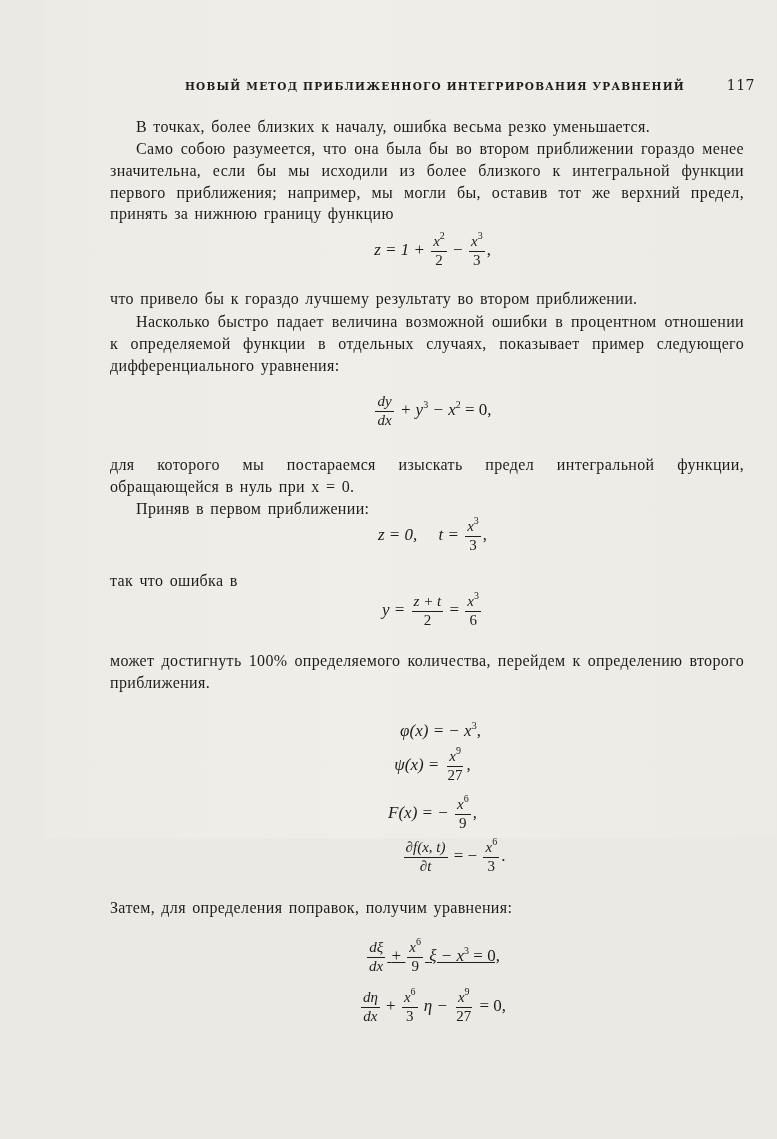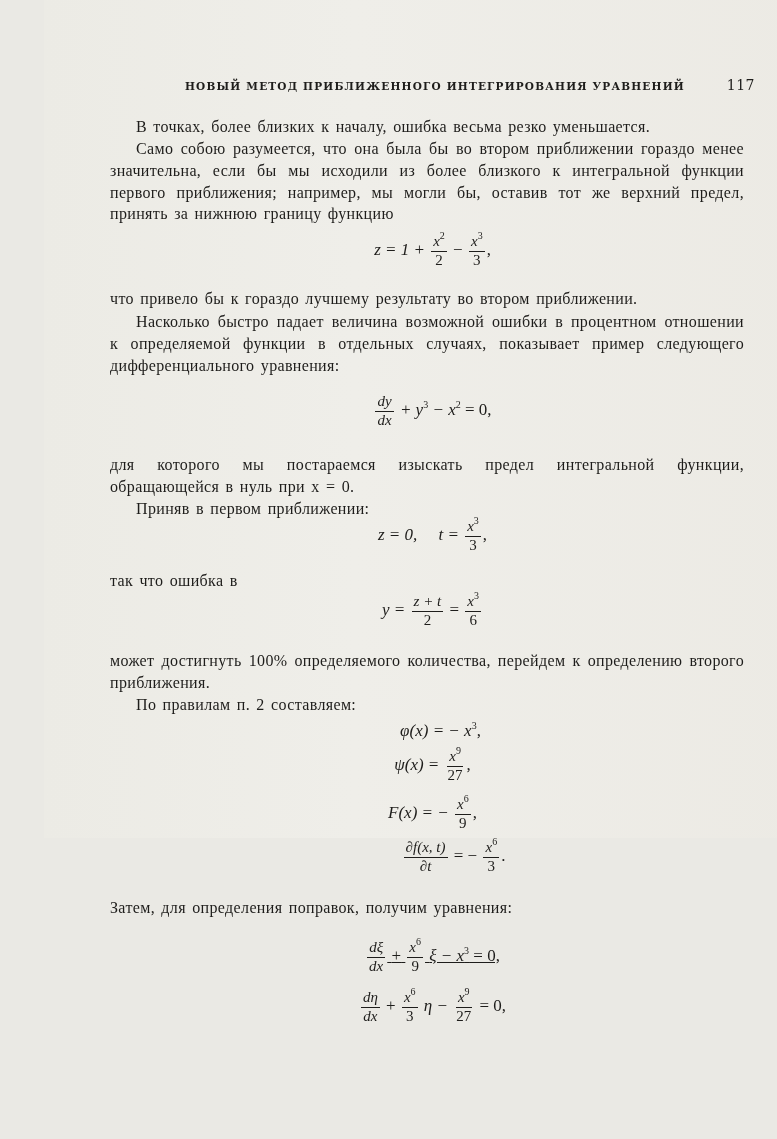--- a/index.html
+++ b/index.html
@@ -106,21 +106,20 @@
       </span>
     <span>=</span>
     <span class="frac">
         <span class="num"><i>x</i><sup>3</sup></span>
         <span class="den">6</span>
       </span>
   </div>
 
   <div class="p" style="top:650px;"><span>может достигнуть 100% определяемого количества, перейдем к определению второго приближения.</span></div>
 
-  <div class="p" style="top:694px;"><span class="indent"></span><span>По правилам п. 2 составляем:</span></div>
 
   <div class="f" style="top:721px;padding-left:8px;">
     <i>φ(x) = − x</i><sup>3</sup><span>,</span>
   </div>
 
   <div class="f" style="top:749px;">
     <i>ψ(x) =</i>
     <span class="frac">
         <span class="num"><i>x</i><sup>9</sup></span>
         <span class="den">27</span>

